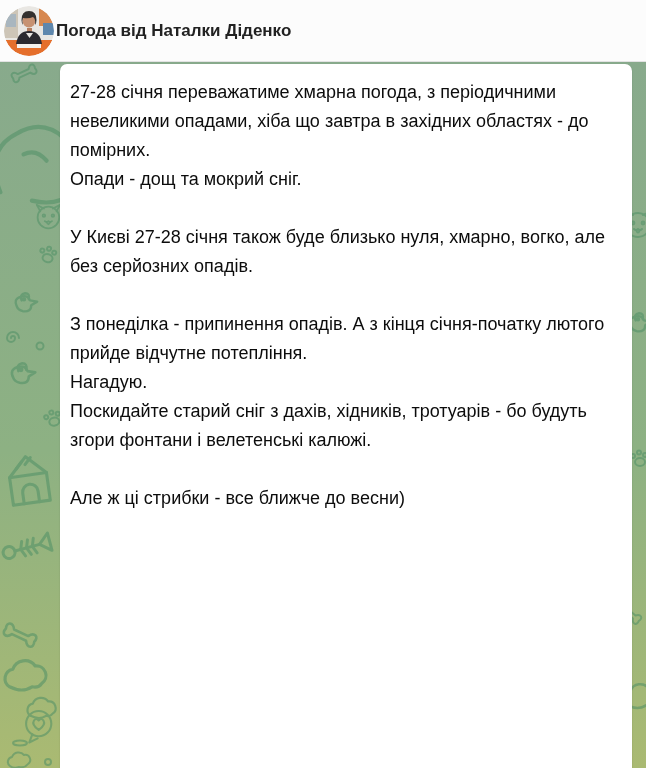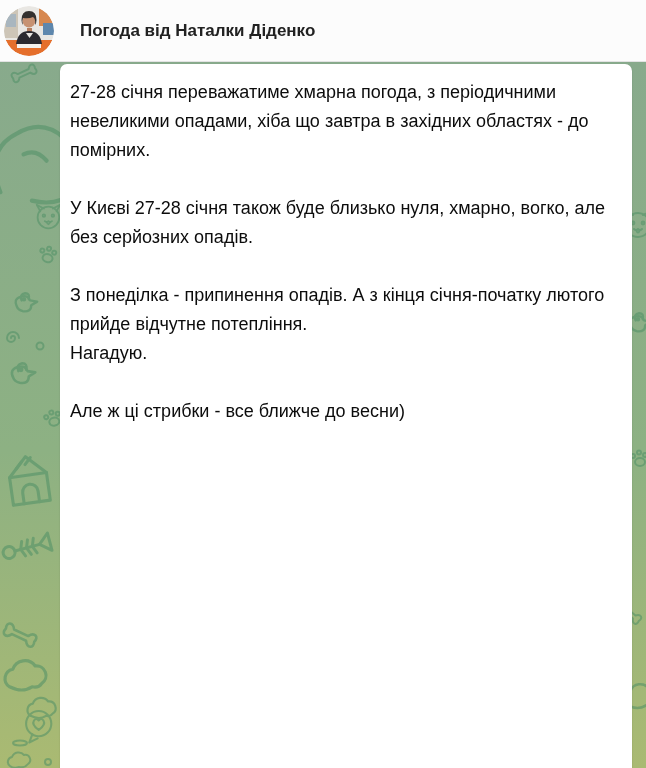--- a/index.html
+++ b/index.html
@@ -18,21 +18,21 @@
     border-bottom:1px solid #e3e3e3;
     box-sizing:border-box;
     display:flex;align-items:center;
     z-index:3;
   }
   .avatar{
     width:50px;height:50px;border-radius:50%;
     overflow:hidden;margin-left:4px;flex:0 0 auto;
   }
   .avatar svg{display:block;}
-  .header-text{margin-left:26px;min-width:0;}
+  .header-text{margin-left:2px;min-width:0;}
   .title{font-size:17px;font-weight:bold;color:#222222;line-height:21px;}
   .subtitle{font-size:14px;color:#9b9b9b;line-height:19px;margin-top:1px;}
   
   .chat{
     position:absolute;top:62px;left:0;
     width:646px;height:706px;
     background:linear-gradient(180deg,#88aa8c 0%,#8db183 55%,#aaba72 100%);
   }
   .doodles{position:absolute;top:0;left:0;width:646px;height:706px;}
   .doodles *{fill:none;stroke:#4f9066;stroke-width:2;stroke-linecap:round;stroke-linejoin:round;}
@@ -162,25 +162,27 @@
     <use href="#d-cat" transform="translate(622,148)"></use>
     <use href="#d-bird" transform="translate(626,250) scale(1.2)"></use>
     <use href="#d-paw" transform="translate(630,388)"></use>
     <use href="#d-bone" transform="translate(624,536) rotate(40)"></use>
     <use href="#d-cloud" transform="translate(620,620) scale(1.3)"></use>
   </svg>
 
   <div class="bubble">
     <div class="block">
       <div class="msg-line">27-28 січня переважатиме хмарна погода, з періодичними невеликими опадами, хіба що завтра в західних областях - до помірних.</div>
+      <div class="msg-line">Опади - дощ та мокрий сніг.</div>
     </div>
     <div class="block">
       <div class="msg-line">У Києві 27-28 січня також буде близько нуля, хмарно, вогко, але без серйозних опадів.</div>
     </div>
     <div class="block">
       <div class="msg-line">З понеділка - припинення опадів. А з кінця січня-початку лютого прийде відчутне потепління.</div>
       <div class="msg-line">Нагадую.</div>
+      <div class="msg-line">Поскидайте старий сніг з дахів, хідників, тротуарів - бо будуть згори фонтани і велетенські калюжі.</div>
     </div>
     <div class="block">
       <div class="msg-line">Але ж ці стрибки - все ближче до весни)</div>
     </div>
   </div>
 </div>
 
 </body></html>

